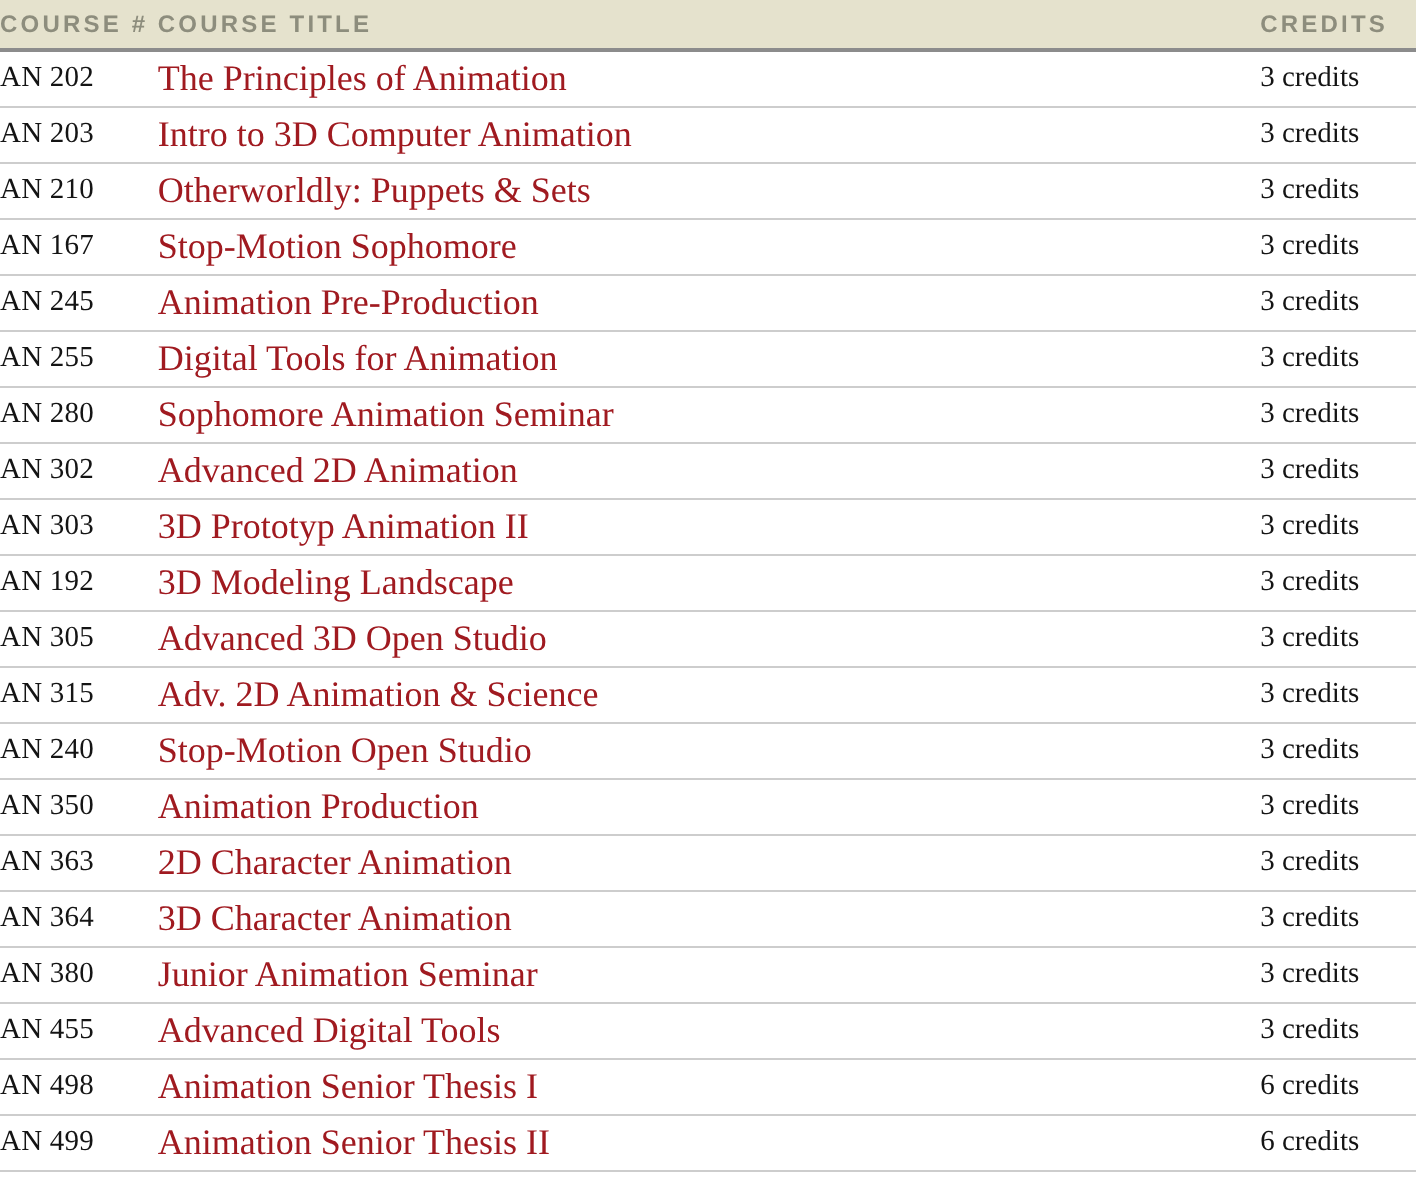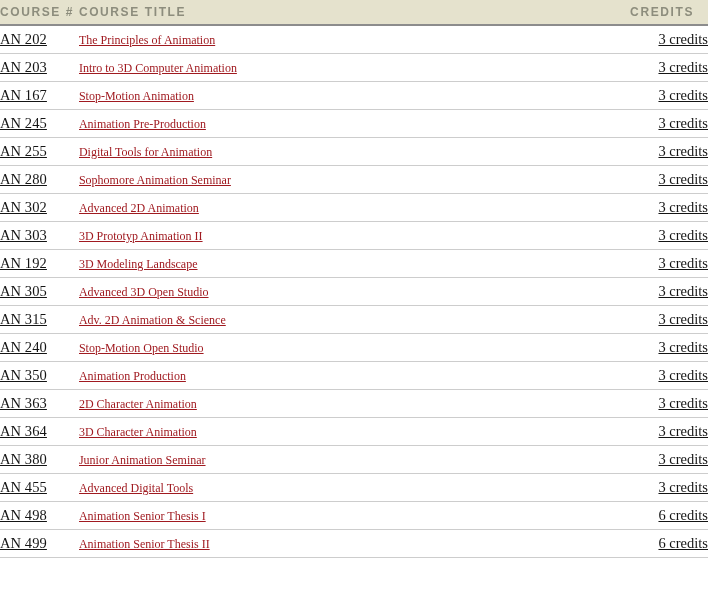--- a/index.html
+++ b/index.html
@@ -51,37 +51,34 @@
     vertical-align: middle;
     border-bottom: 1px solid #cdcdcd;
     font-size: 14.5px;
     color: #141414;
     white-space: nowrap;
     overflow: hidden;
   }
   td.col-num {
     padding-left: 8px;
     letter-spacing: 0.1px;
-    text-decoration: underline;
   }
   td.col-title {
     padding-left: 8px;
   }
   td.col-credits {
-    text-align: right;
+    text-align: left;
     padding-right: 8px;
-    text-decoration: underline;
   }
 
   .course-link {
     color: #a01a20;
-    text-decoration: underline;
     text-underline-offset: 1px;
     cursor: pointer;
-    font-size: 12px;
+    font-size: 18px;
   }
 </style>
 </head>
 <body>
 
 <table class="course-table">
   <thead>
     <tr>
       <th class="col-num">COURSE #</th>
       <th class="col-title">COURSE TITLE</th>
@@ -93,22 +90,27 @@
         <td class="col-num">AN 202</td>
         <td class="col-title"><a class="course-link">The Principles of Animation</a></td>
         <td class="col-credits">3 credits</td>
       </tr>
       <tr>
         <td class="col-num">AN 203</td>
         <td class="col-title"><a class="course-link">Intro to 3D Computer Animation</a></td>
         <td class="col-credits">3 credits</td>
       </tr>
       <tr>
+        <td class="col-num">AN 210</td>
+        <td class="col-title"><a class="course-link">Otherworldly: Puppets &amp; Sets</a></td>
+        <td class="col-credits">3 credits</td>
+      </tr>
+      <tr>
         <td class="col-num">AN 167</td>
-        <td class="col-title"><a class="course-link">Stop-Motion Animation</a></td>
+        <td class="col-title"><a class="course-link">Stop-Motion Sophomore</a></td>
         <td class="col-credits">3 credits</td>
       </tr>
       <tr>
         <td class="col-num">AN 245</td>
         <td class="col-title"><a class="course-link">Animation Pre-Production</a></td>
         <td class="col-credits">3 credits</td>
       </tr>
       <tr>
         <td class="col-num">AN 255</td>
         <td class="col-title"><a class="course-link">Digital Tools for Animation</a></td>

